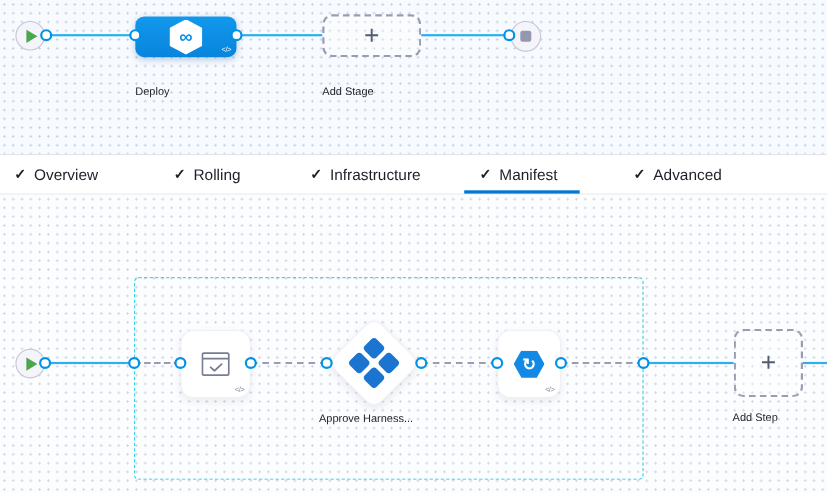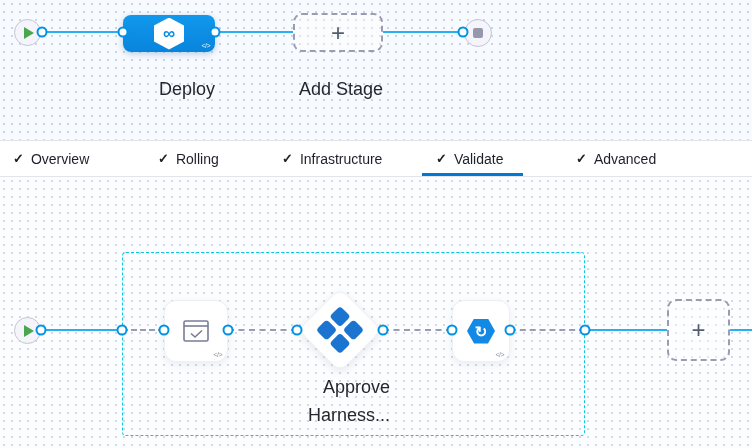--- a/index.html
+++ b/index.html
@@ -64,21 +64,21 @@
   .code-glyph.gray { color:#8a8da1; }
   
   .add-box {
     position:absolute; border:2px dashed #9a9cb4; border-radius:9px;
     background:rgba(255,255,255,.35);
     display:flex; align-items:center; justify-content:center; cursor:pointer;
   }
   .plus { font-size:24px; font-weight:300; color:#535b6f; line-height:1; }
   
   .node-label {
-    position:absolute; font-size:18px; color:#26272e; text-align:right; line-height:1.55;
+    position:absolute; font-size:10px; color:#26272e; text-align:left; line-height:1.55;
   }
   
   #tabbar {
     position:relative; height:37px; background:#fff;
     border-top:1px solid #e3e5ec; border-bottom:1px solid #e3e5ec;
   }
   .tab {
     position:absolute; top:0; bottom:0; display:flex; align-items:center;
     gap:7px; font-size:14px; font-weight:500; color:#1d2029; cursor:pointer;
   }
@@ -167,21 +167,21 @@
   <div class="tab" style="left:158px;">
     <span class="check">✓</span>
     <span>Rolling</span>
   </div>
   <div class="tab" style="left:282px;">
     <span class="check">✓</span>
     <span>Infrastructure</span>
   </div>
   <div class="tab active" style="left:436px;">
     <span class="check">✓</span>
-    <span>Validate</span>
+    <span>Manifest</span>
   </div>
   <div class="tab" style="left:576px;">
     <span class="check">✓</span>
     <span>Advanced</span>
   </div>
 </div>
 
 <div id="execution-canvas" class="canvas">
 
   <div class="step-group"></div>
@@ -231,13 +231,14 @@
   <div class="connector" style="left:122px; top:153px;"></div>
   <div class="connector" style="left:164px; top:153px;"></div>
   <div class="connector" style="left:228px; top:153px;"></div>
   <div class="connector" style="left:297px; top:153px;"></div>
   <div class="connector" style="left:383px; top:153px;"></div>
   <div class="connector" style="left:452px; top:153px;"></div>
   <div class="connector" style="left:510px; top:153px;"></div>
   <div class="connector" style="left:585px; top:153px;"></div>
 
   <div class="node-label" style="left:290px; top:197px; width:100px;">Approve Harness...</div>
+  <div class="node-label" style="left:666px; top:196px; width:65px;">Add Step</div>
 </div>
 
 </body></html>

